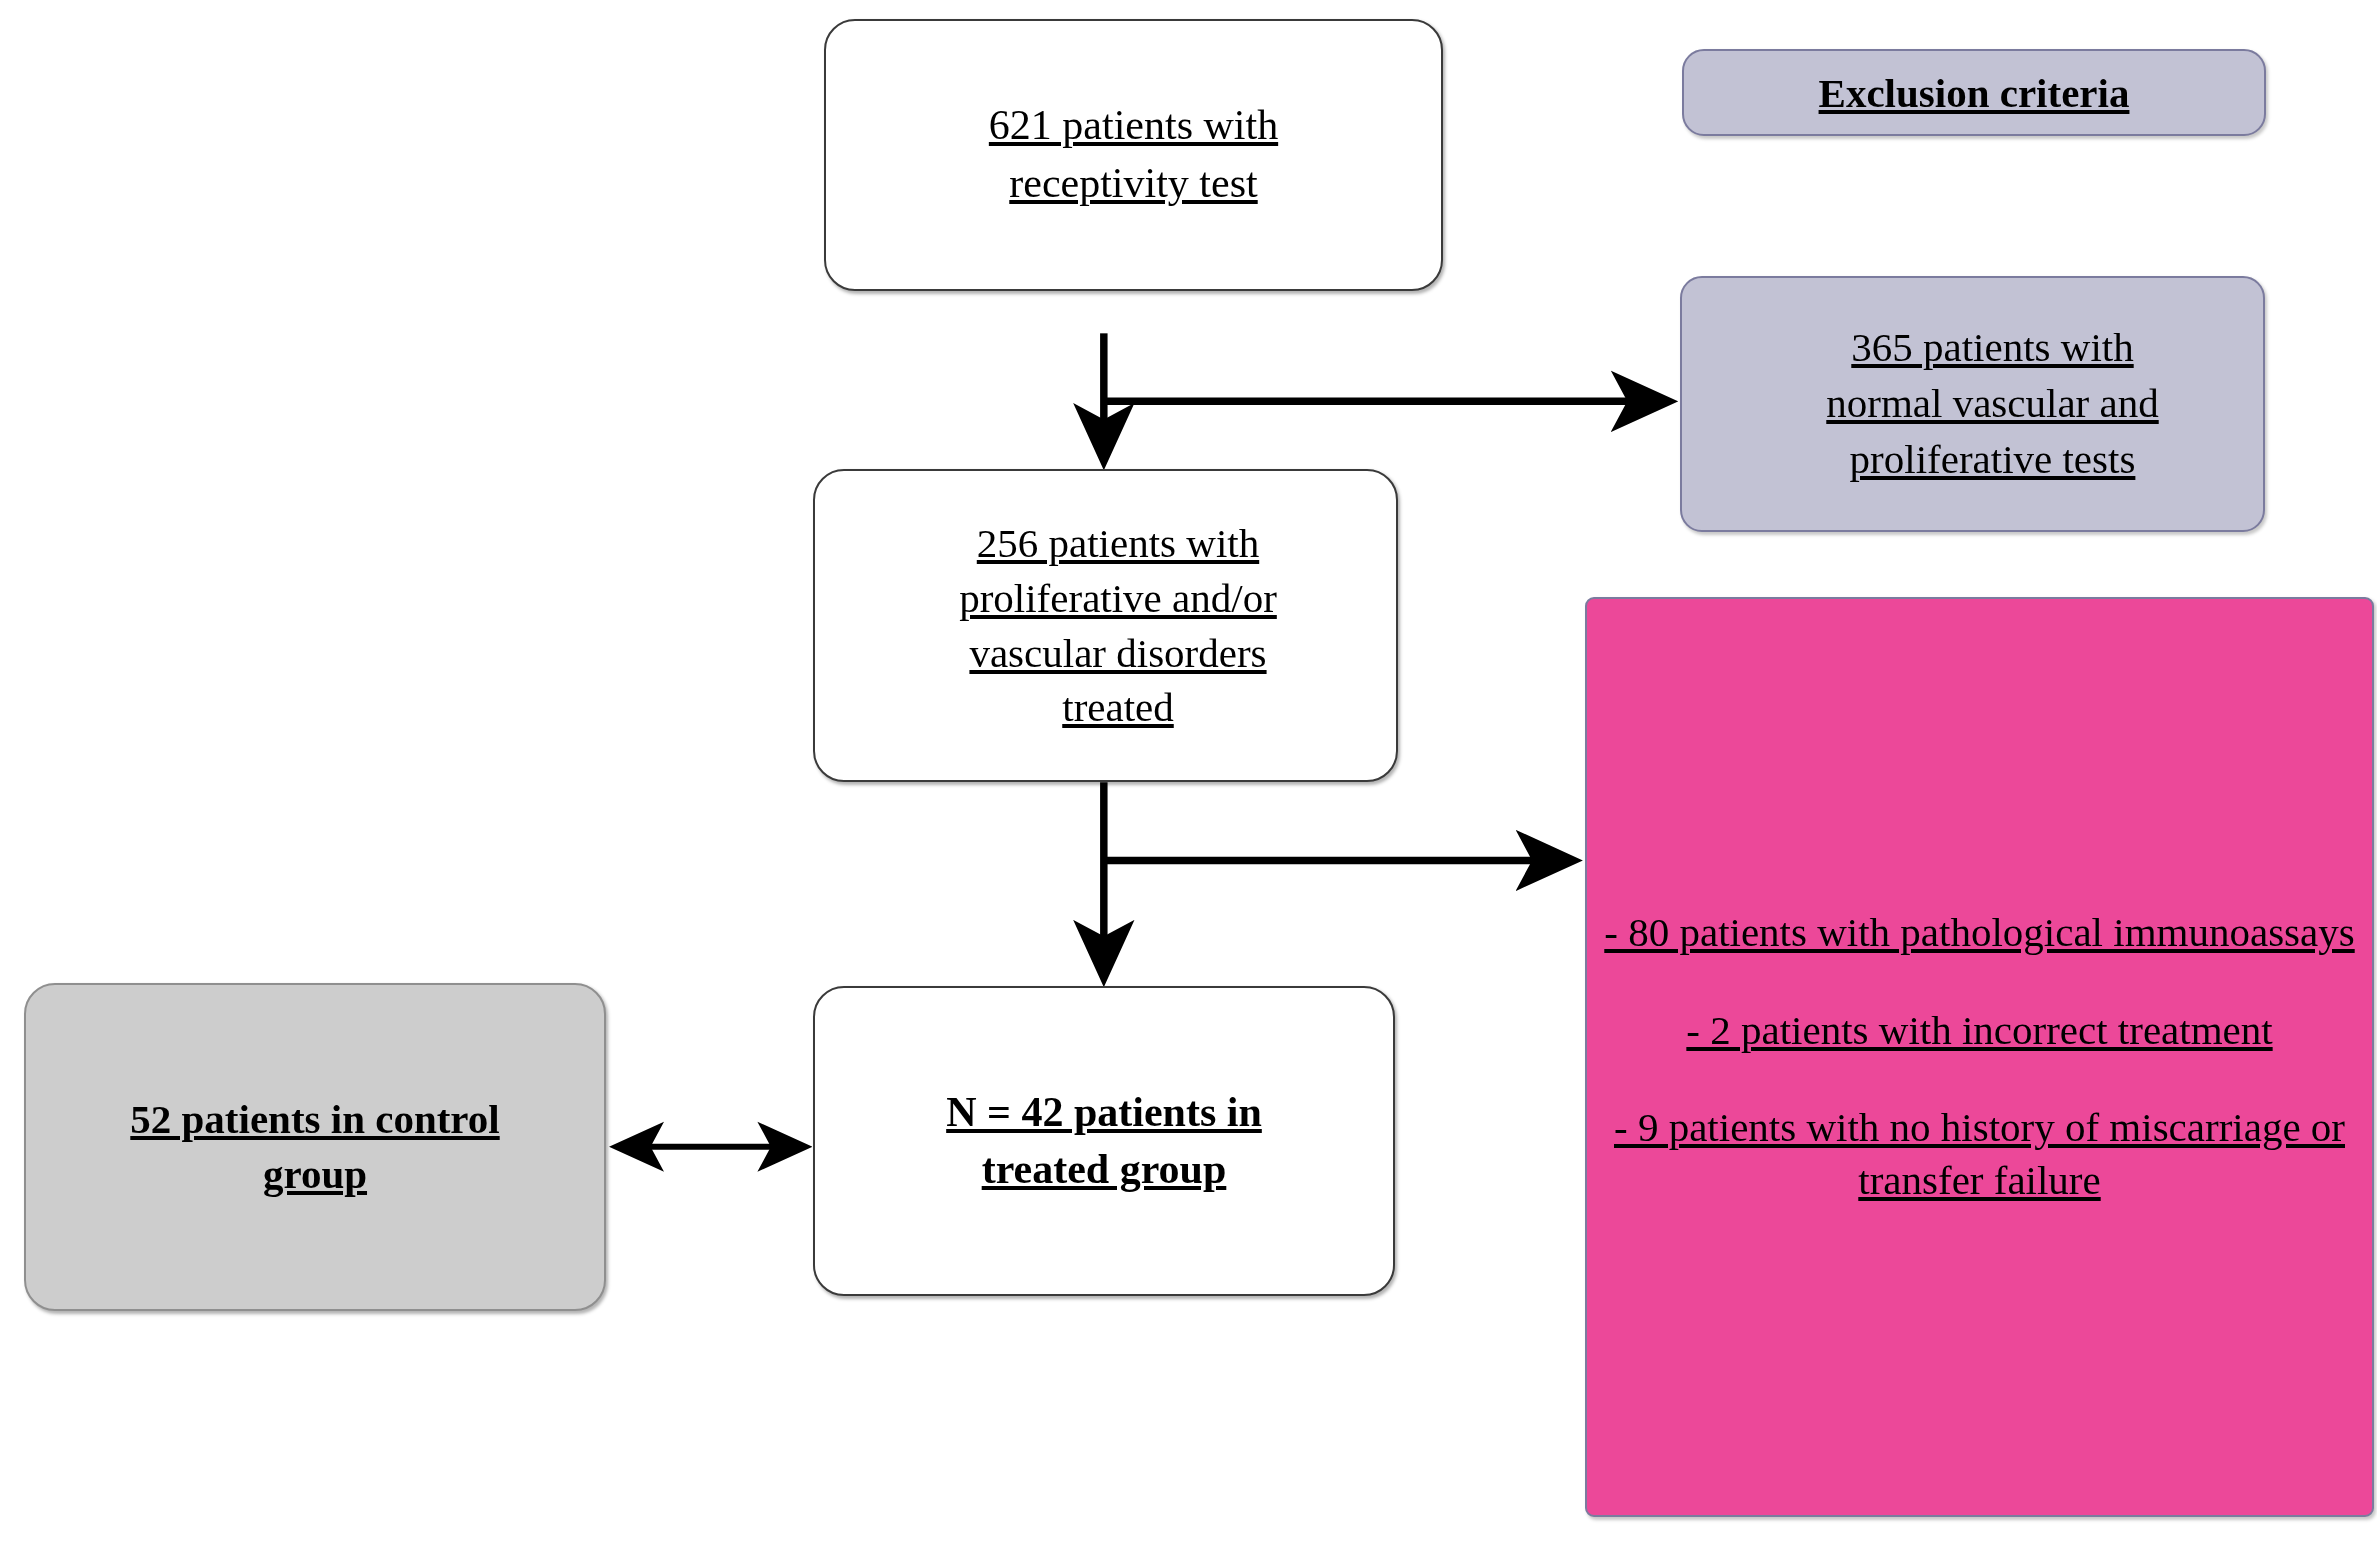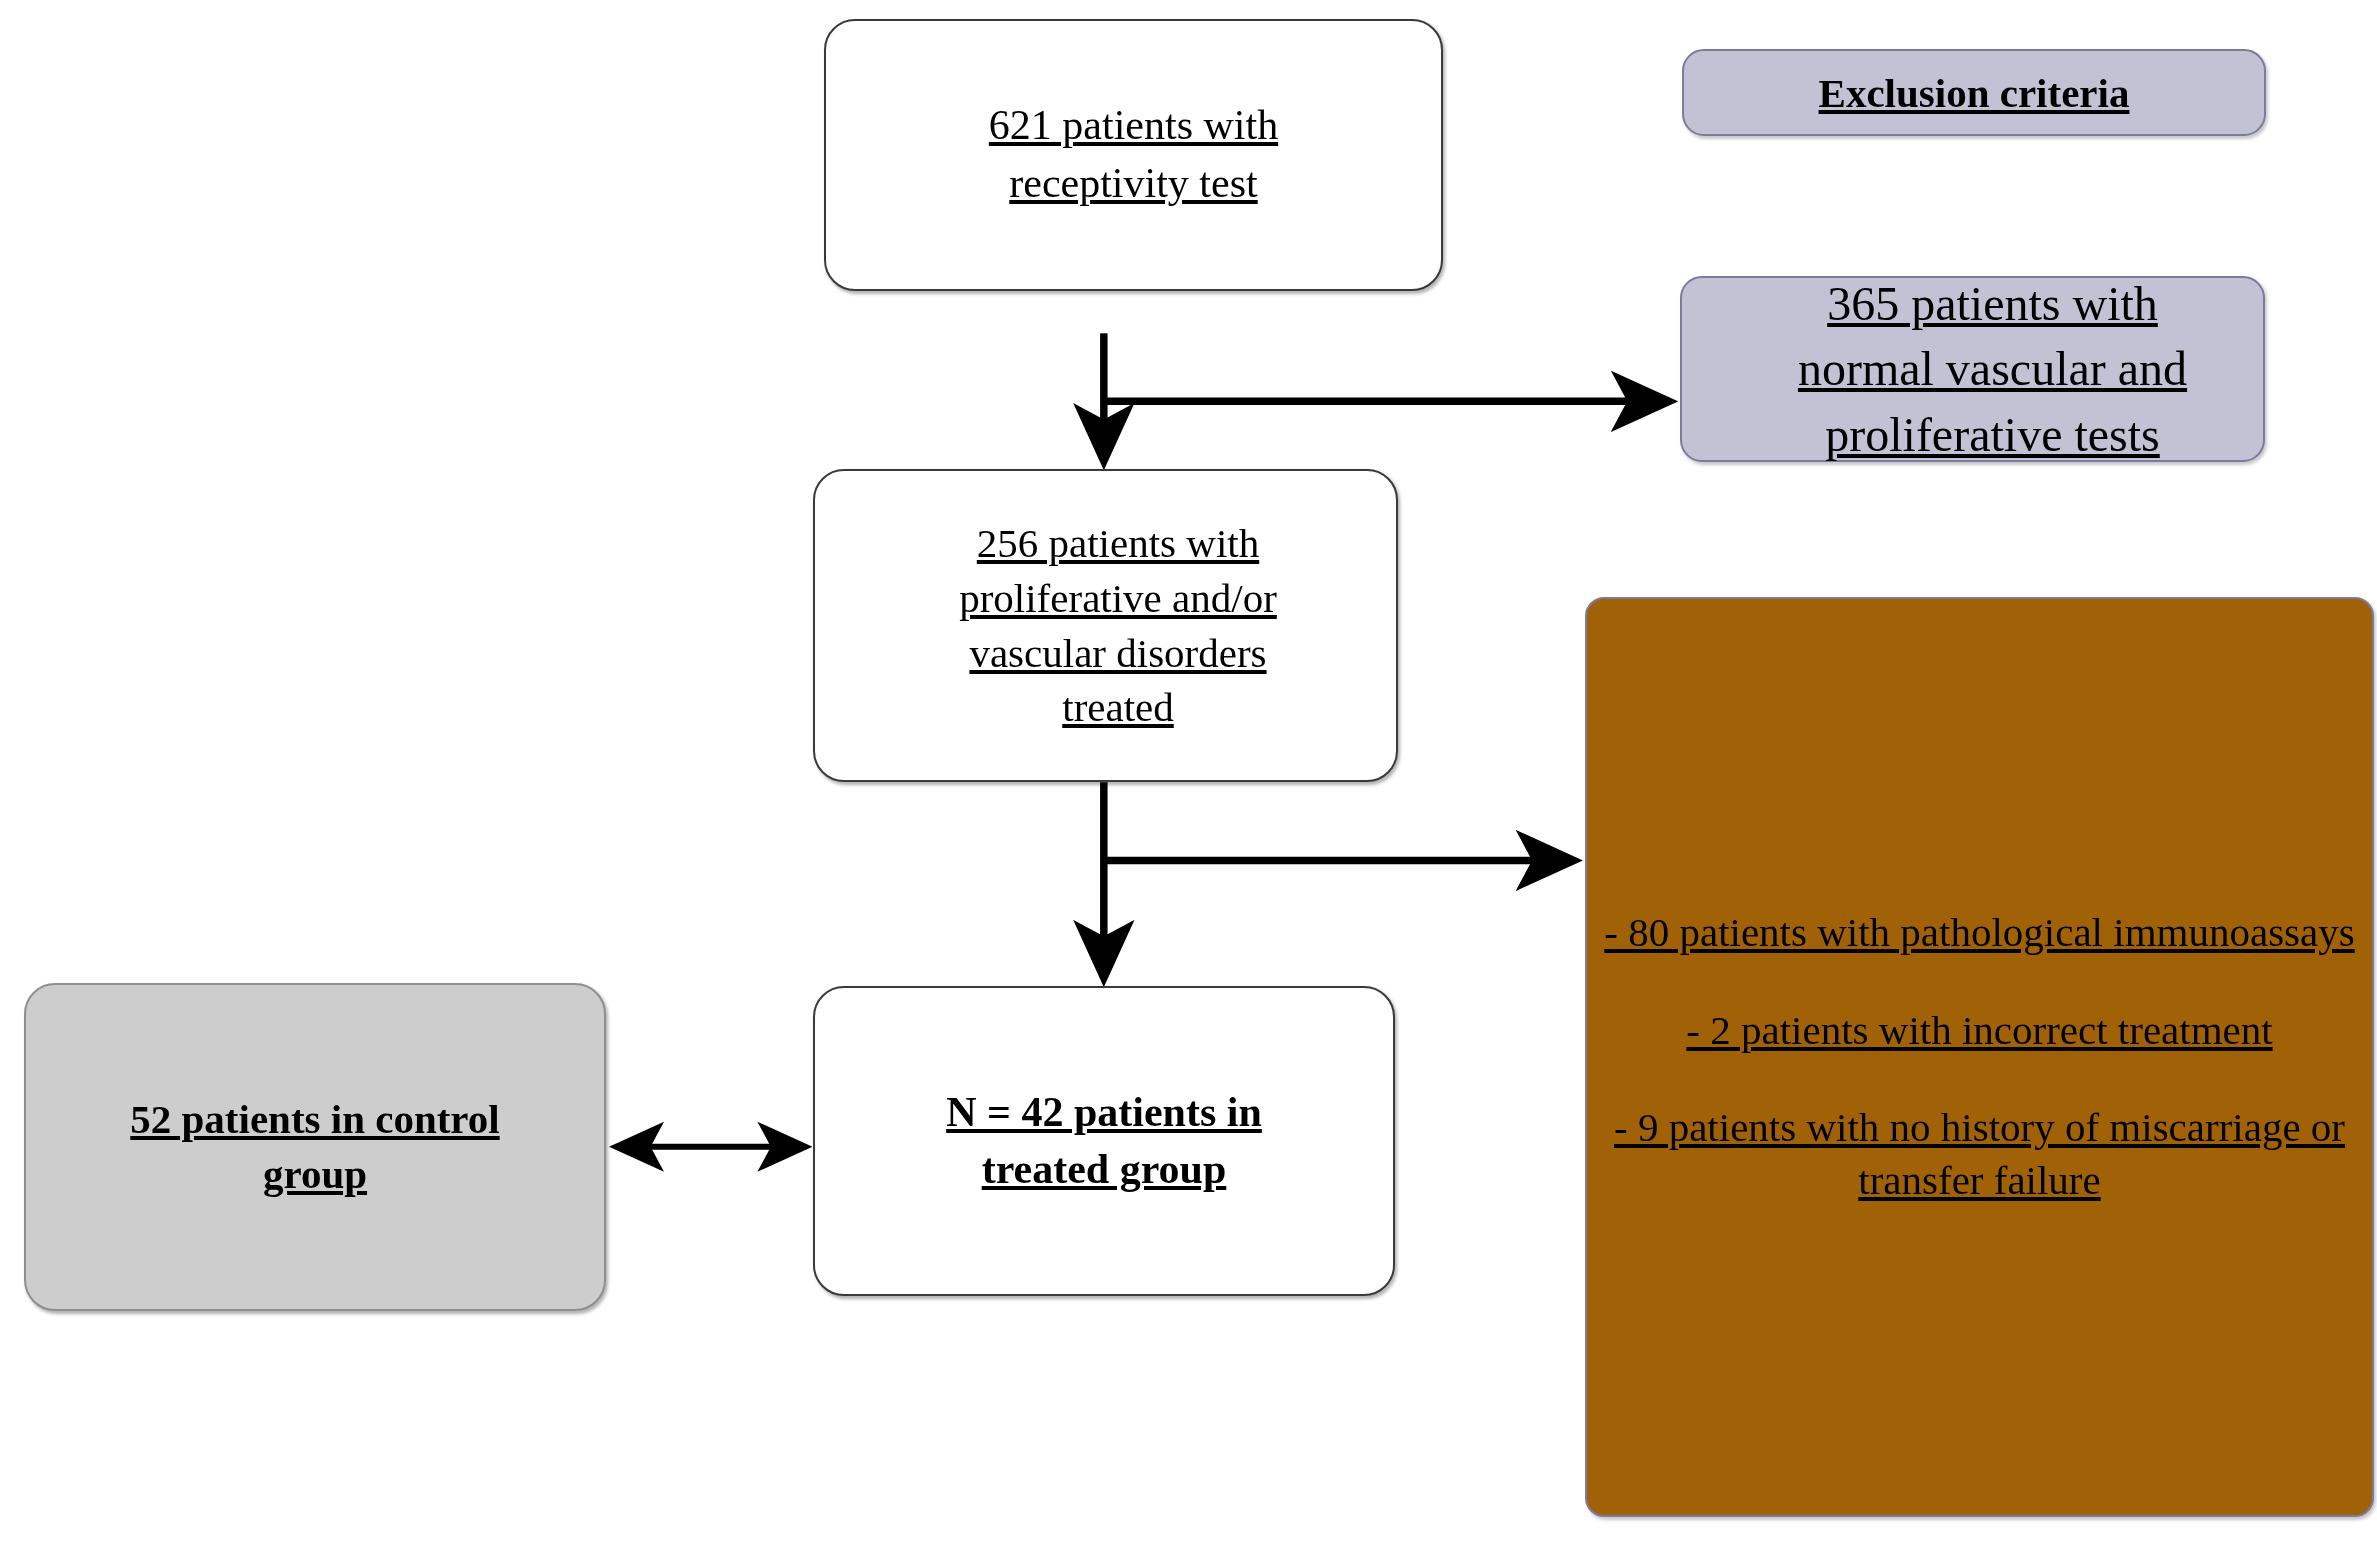--- a/index.html
+++ b/index.html
@@ -13,30 +13,30 @@
 
   
   .box-white{background:#ffffff;border:2.7px solid #3a3a3a;border-radius:31px;
              box-shadow:2px 2.7px 3.4px rgba(0,0,0,.30);}
   
   .box-gray{background:#cdcdcd;border:2.7px solid #8f8f8f;border-radius:31px;
             box-shadow:2px 2.7px 3.4px rgba(0,0,0,.30);}
   
   .box-lav{background:#c2c2d4;border:2.7px solid #7b7b9e;border-radius:22px;
            box-shadow:2px 2.7px 3.4px rgba(0,0,0,.22);}
-  .box-lav-big{background:#a16207;border:2.7px solid #7b7b9e;border-radius:19px;
+  .box-lav-big{background:#ec4899;border:2.7px solid #7b7b9e;border-radius:9px;
                box-shadow:2px 2.7px 3.4px rgba(0,0,0,.22);justify-content:flex-end;}
 
   
   #node-initial   {left:779px; top:19px;   width:619px;  height:272px;  font-size:42px; line-height:1.38;margin-left:45px;}
   #node-eligible  {left:813px; top:469px;  width:585px;  height:313px;  font-size:41px; line-height:1.33;padding-left:25px;}
   #node-treated   {left:813px; top:986px; width:582px;  height:310px;  font-size:42px; line-height:1.36; font-weight:bold;}
   #node-control   {left:24px;   top:983px; width:582px;  height:328px;  font-size:41px; line-height:1.34; font-weight:bold;}
   #node-excl-head {left:1682px; top:49px;   width:584px;  height:87px;  font-size:41px; font-weight:bold;}
-  #node-excl-normal{left:1680px; top:276px; width:585px;  height:186px;  font-size:48px; line-height:1.36;padding-left:40px;}
+  #node-excl-normal{left:1680px; top:276px; width:585px;  height:256px;  font-size:41px; line-height:1.36;padding-left:40px;}
   #node-excl-list {left:1585px; top:597px;  width:789px; height:920px; font-size:41px; line-height:1.30;
                    align-items:center;}
   #node-excl-list .listwrap{width:100%;padding:0 9.5px;box-sizing:border-box;}
   #node-excl-list .item{margin:0 0 44px 0;}
   #node-excl-list .item:last-child{margin-bottom:0;}
 
   
   .wires{position:absolute;left:0;top:0;width:2377px;height:1544px;
          pointer-events:none;}
 </style>

